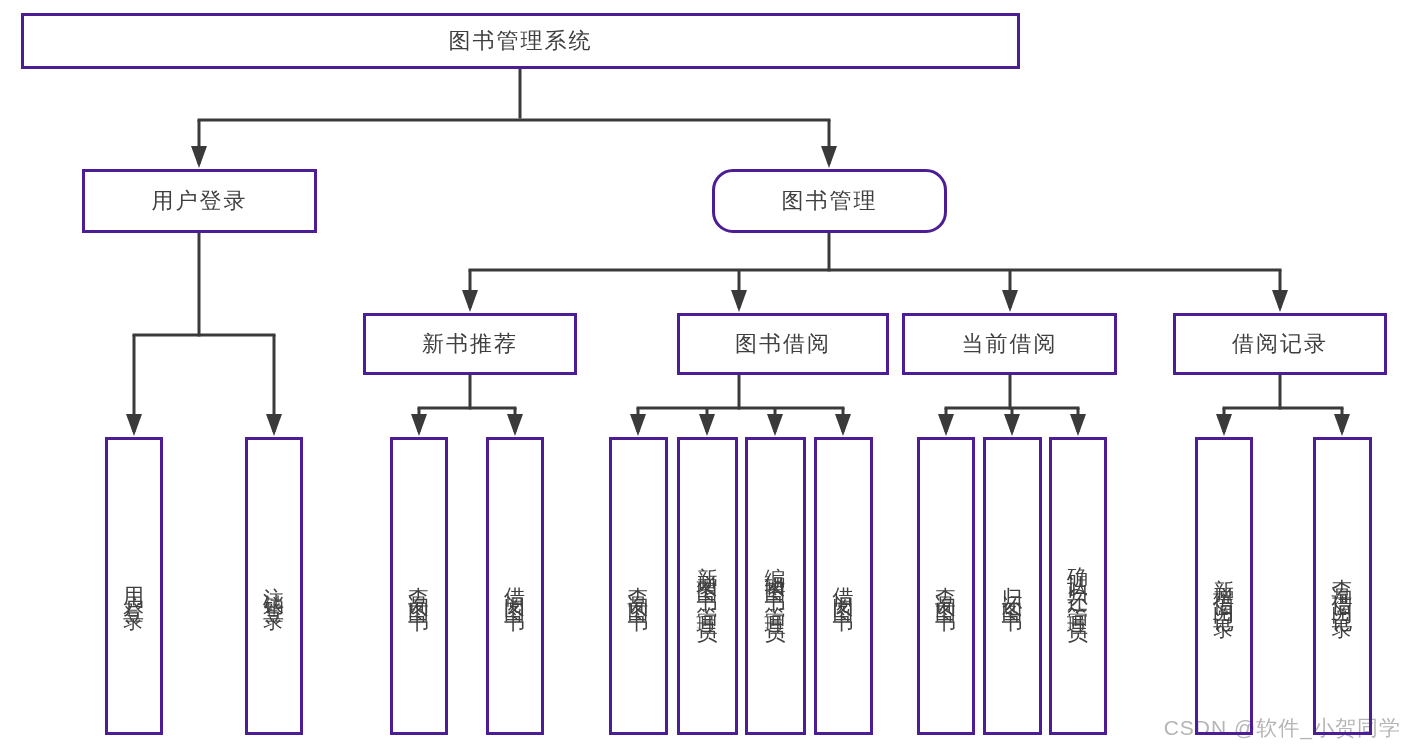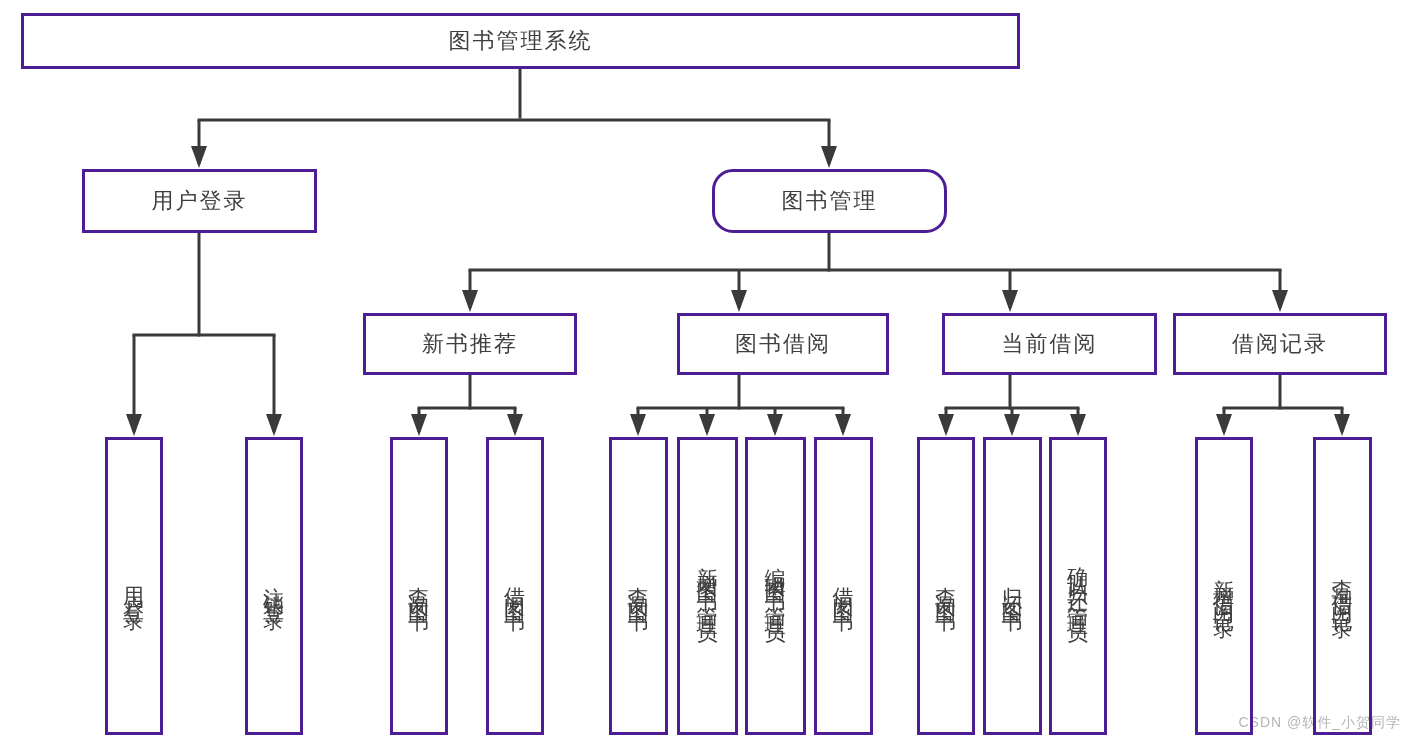--- a/index.html
+++ b/index.html
@@ -20,21 +20,21 @@
     top:437px;height:298px;
     writing-mode:vertical-rl;
     font-size:21px;letter-spacing:8px;
     line-height:1;
   }
   .leaf span{display:block;}
   #connectors{position:absolute;left:0;top:0;z-index:2;}
   #watermark{
     position:absolute;
     right:4px;top:714px;
-    font-size:14px;
+    font-size:21px;
     color:#b5b5b5;
     letter-spacing:1px;
     white-space:nowrap;
     z-index:1;
   }
 </style>
 </head>
 <body>
 
 <div id="stage">
@@ -99,21 +99,21 @@
   <div class="node h-node" style="left:712px;top:169px;width:235px;height:64px;border-radius:21px;">
     <span>图书管理</span>
   </div>
 
   <div class="node h-node" style="left:363px;top:313px;width:214px;height:62px;">
     <span>新书推荐</span>
   </div>
   <div class="node h-node" style="left:633px;top:313px;width:212px;height:62px;margin-left:44px;">
     <span>图书借阅</span>
   </div>
-  <div class="node h-node" style="left:902px;top:313px;width:215px;height:62px;margin-left:40px;">
+  <div class="node h-node" style="left:902px;top:313px;width:215px;height:62px;">
     <span>当前借阅</span>
   </div>
   <div class="node h-node" style="left:1173px;top:313px;width:214px;height:62px;">
     <span>借阅记录</span>
   </div>
 
   <div class="node leaf" style="left:105px;width:58px;">
     <span>用户登录</span>
   </div>
   <div class="node leaf" style="left:245px;width:58px;">

